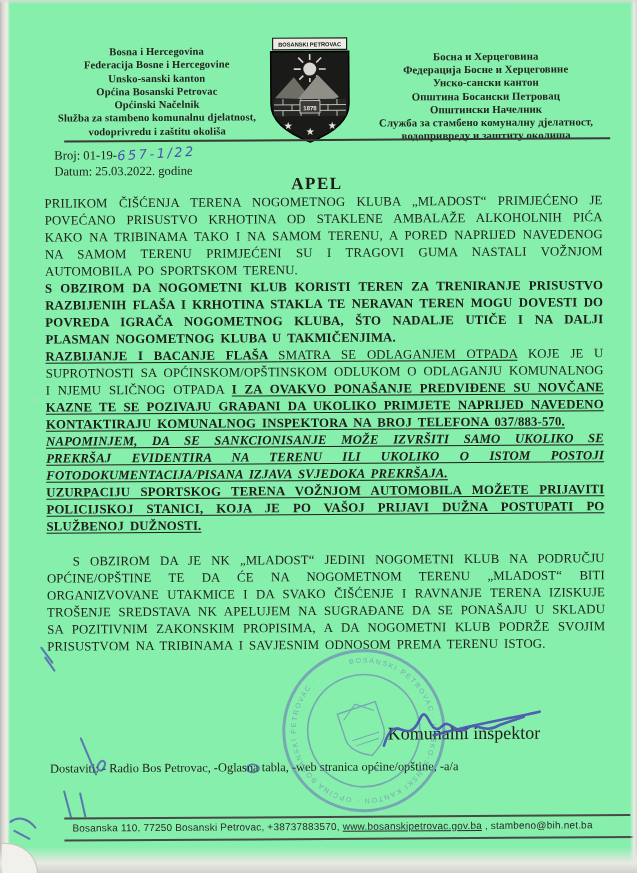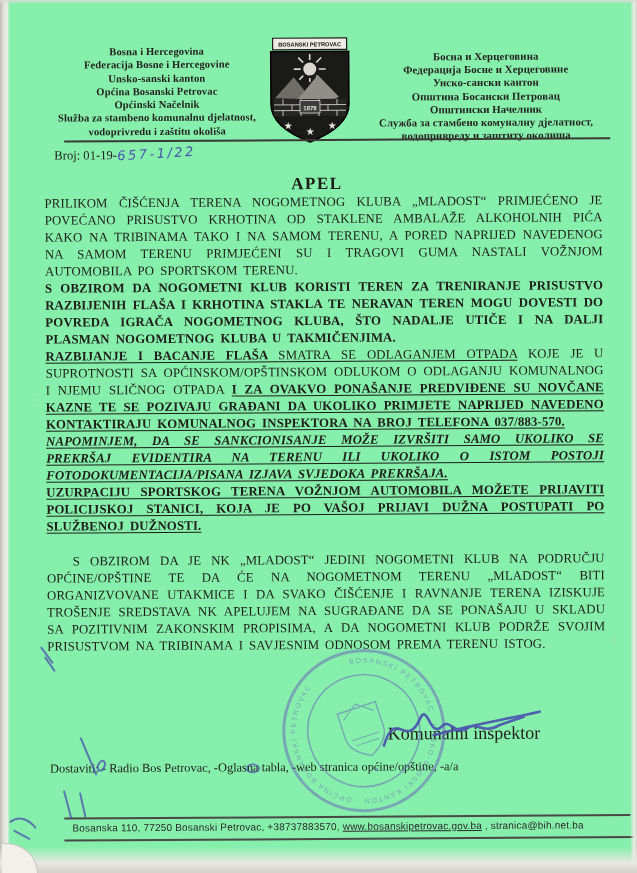--- a/index.html
+++ b/index.html
@@ -143,20 +143,21 @@
         <div>Општина Босански Петровац</div>
         <div>Општински Начелник</div>
         <div>Служба за стамбено комуналну дјелатност,</div>
         <div>водопривреду и заштиту околиша</div>
       </div>
 
     <div class="head-rule"></div>
 
     <div class="meta">
       <div><span>Broj: 01-19-</span><span class="hand-ink">657-1/22</span></div>
+      <div>Datum: 25.03.2022. godine</div>
     </div>
 
     <div class="doc-title">APEL</div>
 
     <div class="body-text" id="body-paragraphs">
         <p class="para"><span class="">PRILIKOM ČIŠĆENJA TERENA NOGOMETNOG KLUBA „MLADOST“ PRIMJEĆENO JE POVEĆANO PRISUSTVO KRHOTINA OD STAKLENE AMBALAŽE ALKOHOLNIH PIĆA KAKO NA TRIBINAMA TAKO I NA SAMOM TERENU, A PORED NAPRIJED NAVEDENOG NA SAMOM TERENU PRIMJEĆENI SU I TRAGOVI GUMA NASTALI VOŽNJOM AUTOMOBILA PO SPORTSKOM TERENU.</span></p>
         <p class="para"><span class="b ">S OBZIROM DA NOGOMETNI KLUB KORISTI TEREN ZA TRENIRANJE PRISUSTVO RAZBIJENIH FLAŠA I KRHOTINA STAKLA TE NERAVAN TEREN MOGU DOVESTI DO POVREDA IGRAČA NOGOMETNOG KLUBA, ŠTO NADALJE UTIČE I NA DALJI PLASMAN NOGOMETNOG KLUBA U TAKMIČENJIMA.</span></p>
         <p class="para"><span class="b u ">RAZBIJANJE I BACANJE FLAŠA </span><span class="u ">SMATRA SE ODLAGANJEM OTPADA</span><span class=""> KOJE JE U SUPROTNOSTI SA OPĆINSKOM/OPŠTINSKOM ODLUKOM O ODLAGANJU KOMUNALNOG I NJEMU SLIČNOG OTPADA </span><span class="b u ">I ZA OVAKVO PONAŠANJE PREDVIĐENE SU NOVČANE KAZNE TE SE POZIVAJU GRAĐANI DA UKOLIKO PRIMJETE NAPRIJED NAVEDENO KONTAKTIRAJU KOMUNALNOG INSPEKTORA NA BROJ TELEFONA 037/883-570.</span></p>
         <p class="para"><span class="u i">NAPOMINJEM, DA SE SANKCIONISANJE MOŽE IZVRŠITI SAMO UKOLIKO SE PREKRŠAJ EVIDENTIRA NA TERENU ILI UKOLIKO O ISTOM POSTOJI FOTODOKUMENTACIJA/PISANA IZJAVA SVJEDOKA PREKRŠAJA.</span></p>
         <p class="para"><span class="b u ">UZURPACIJU SPORTSKOG TERENA VOŽNJOM AUTOMOBILA MOŽETE PRIJAVITI POLICIJSKOJ STANICI, KOJA JE PO VAŠOJ PRIJAVI DUŽNA POSTUPATI PO SLUŽBENOJ DUŽNOSTI.</span></p>
@@ -188,21 +189,21 @@
       </text>
       <g fill="#6a66ba" font-size="7" text-anchor="middle" font-family="Liberation Sans, sans-serif">
         <text x="86" y="129">★</text>
       </g>
     </svg>
 
     <div class="distribution">Dostaviti: - Radio Bos Petrovac, -Oglasna tabla, -web stranica općine/opštine, -a/a</div>
 
     <div class="footer">
       <div class="f-rule1"></div>
-      <div class="f-text"><span>Bosanska 110, 77250 Bosanski Petrovac, +38737883570, </span><span class="f-link">www.bosanskipetrovac.gov.ba</span><span> , stranica@bih.net.ba</span></div>
+      <div class="f-text"><span>Bosanska 110, 77250 Bosanski Petrovac, +38737883570, </span><span class="f-link">www.bosanskipetrovac.gov.ba</span><span> , stambeno@bih.net.ba</span></div>
       <div class="f-rule2"></div>
     </div>
 
     <svg class="pen-marks" viewBox="0 0 637 873">
       <g fill="none" stroke="#4a50ae" stroke-width="2" stroke-linecap="round" opacity="0.75">
         <path d="M40,646 l11,15 m-7,-5 l9,13"></path>
         <path d="M79,737 l15,36"></path>
         <path d="M62,790 l7,27 m9,-25 l5,23"></path>
         <path d="M8,820 c9,-7 19,-2 25,6 m-21,3 l15,8"></path>
         <path d="M96,764 c4,-8 9,-4 6,2 c-2,5 -8,4 -6,-2"></path>

